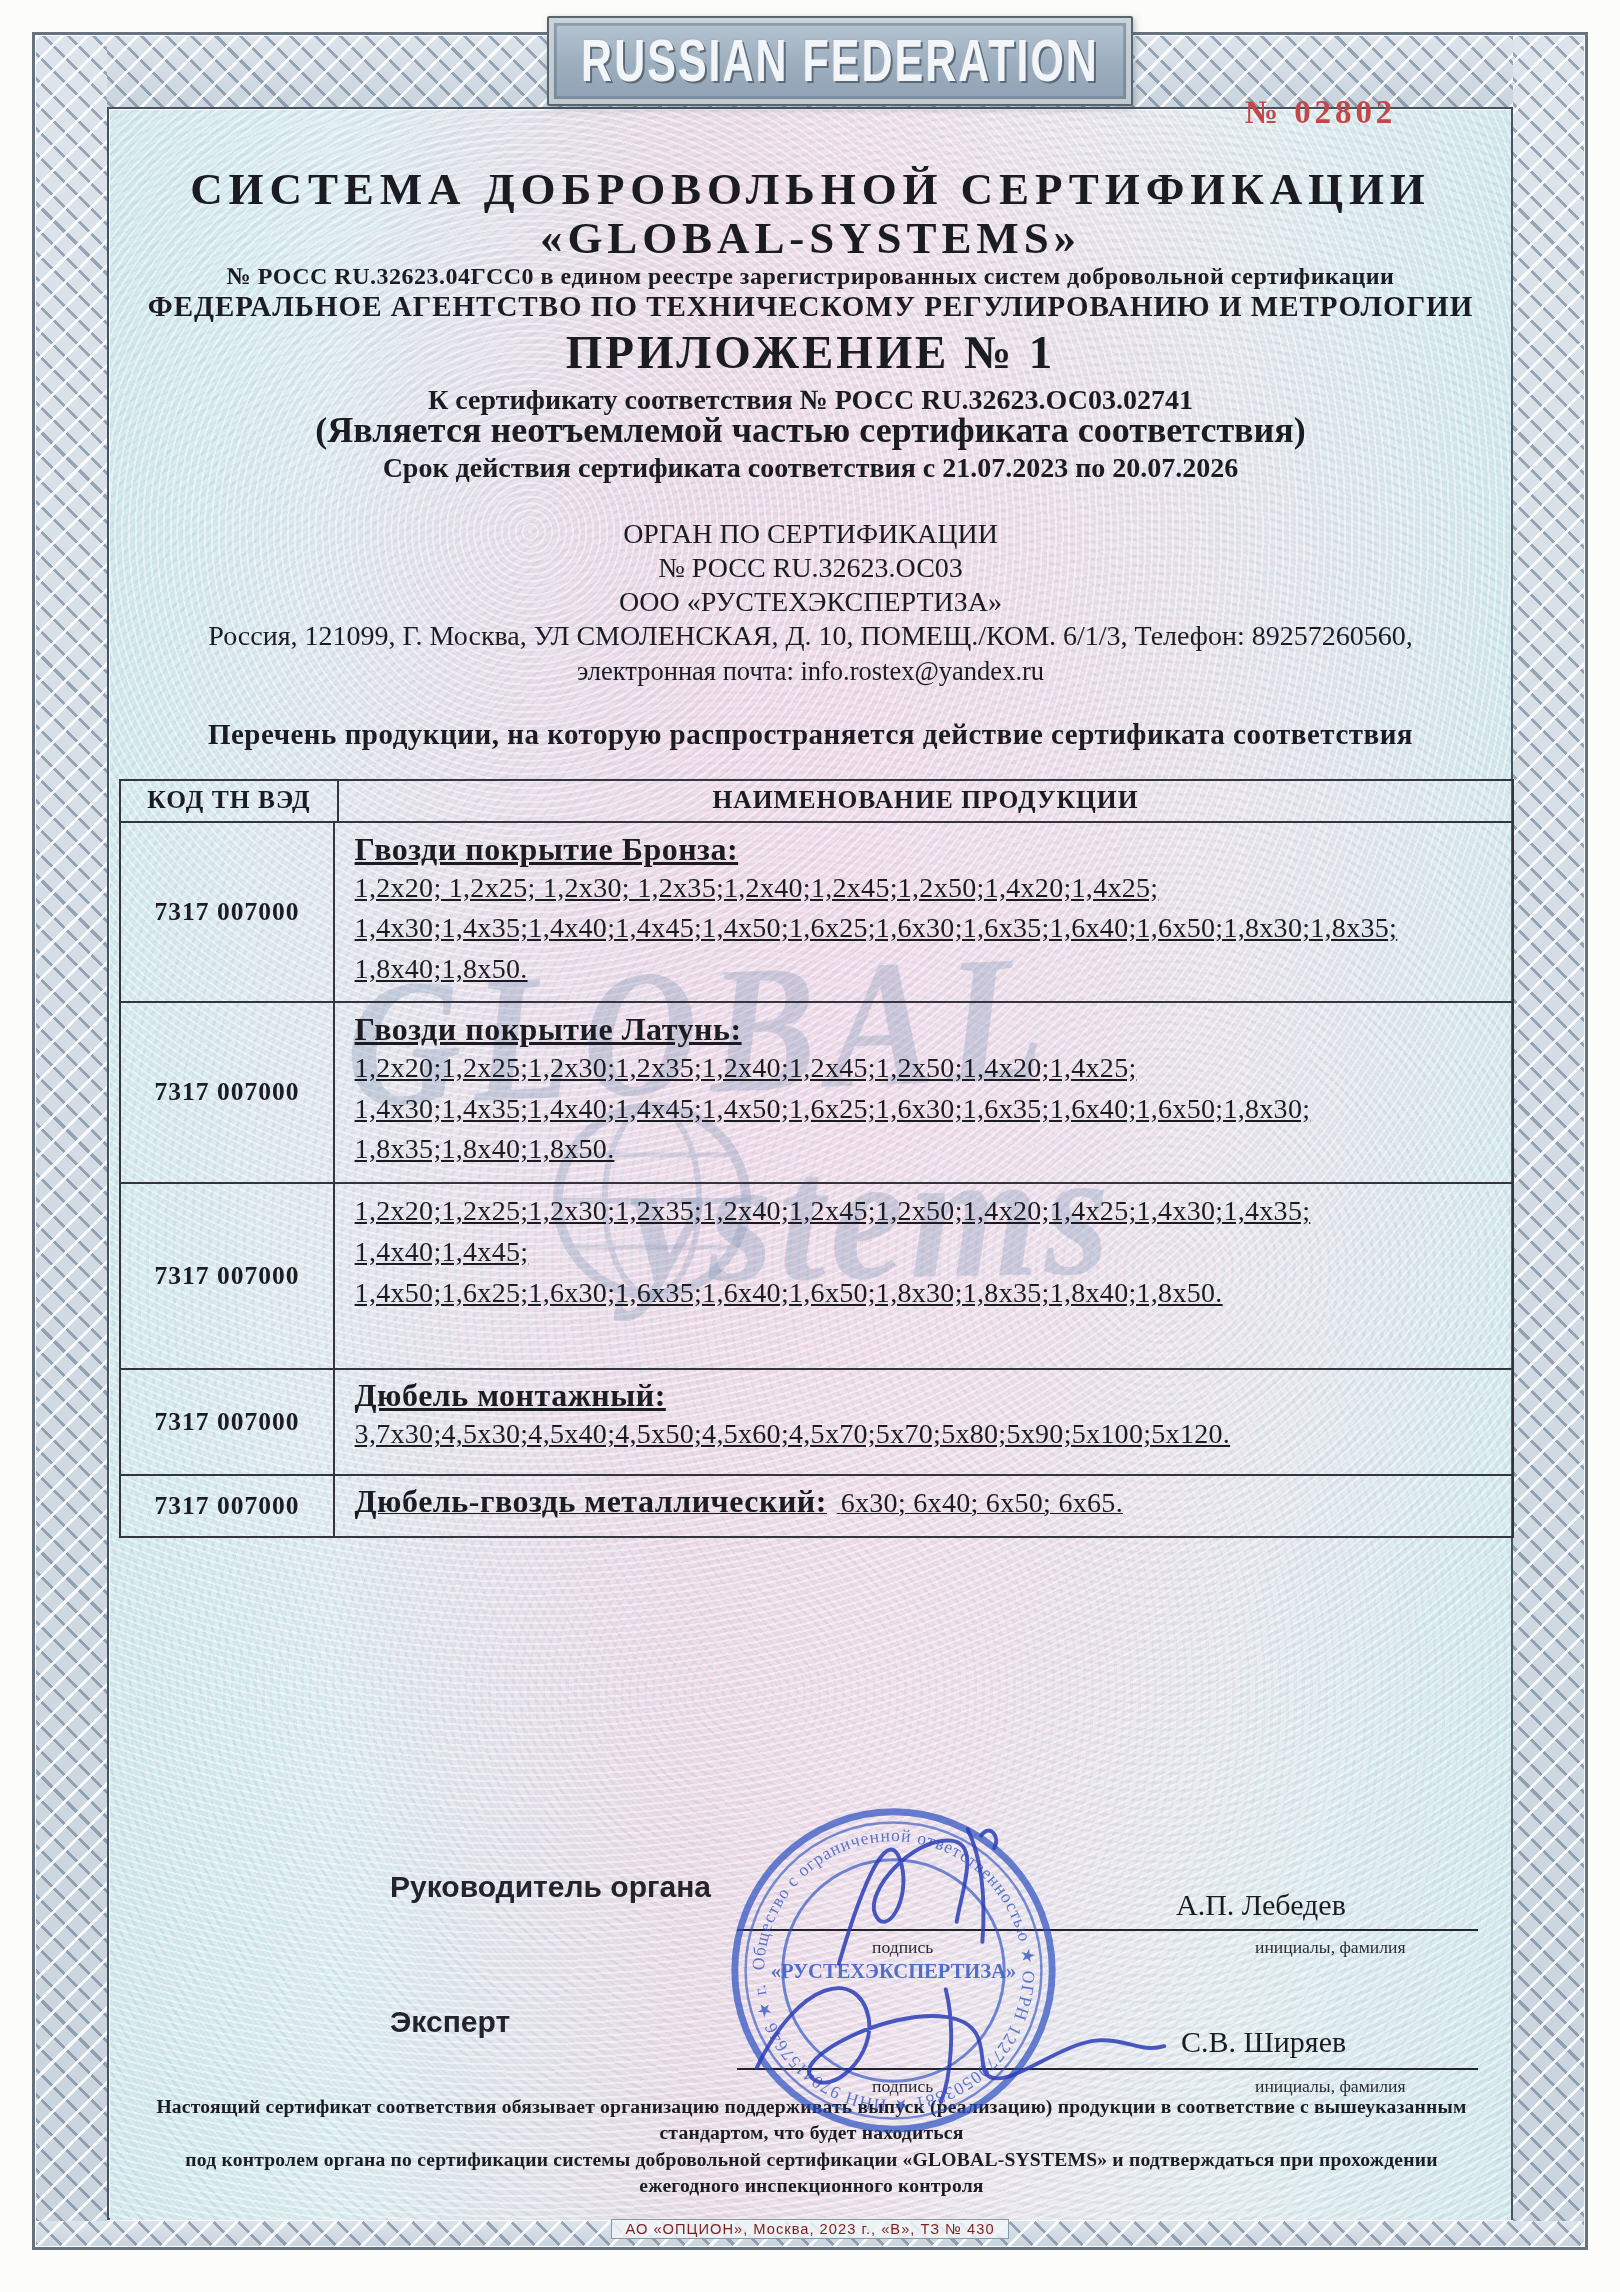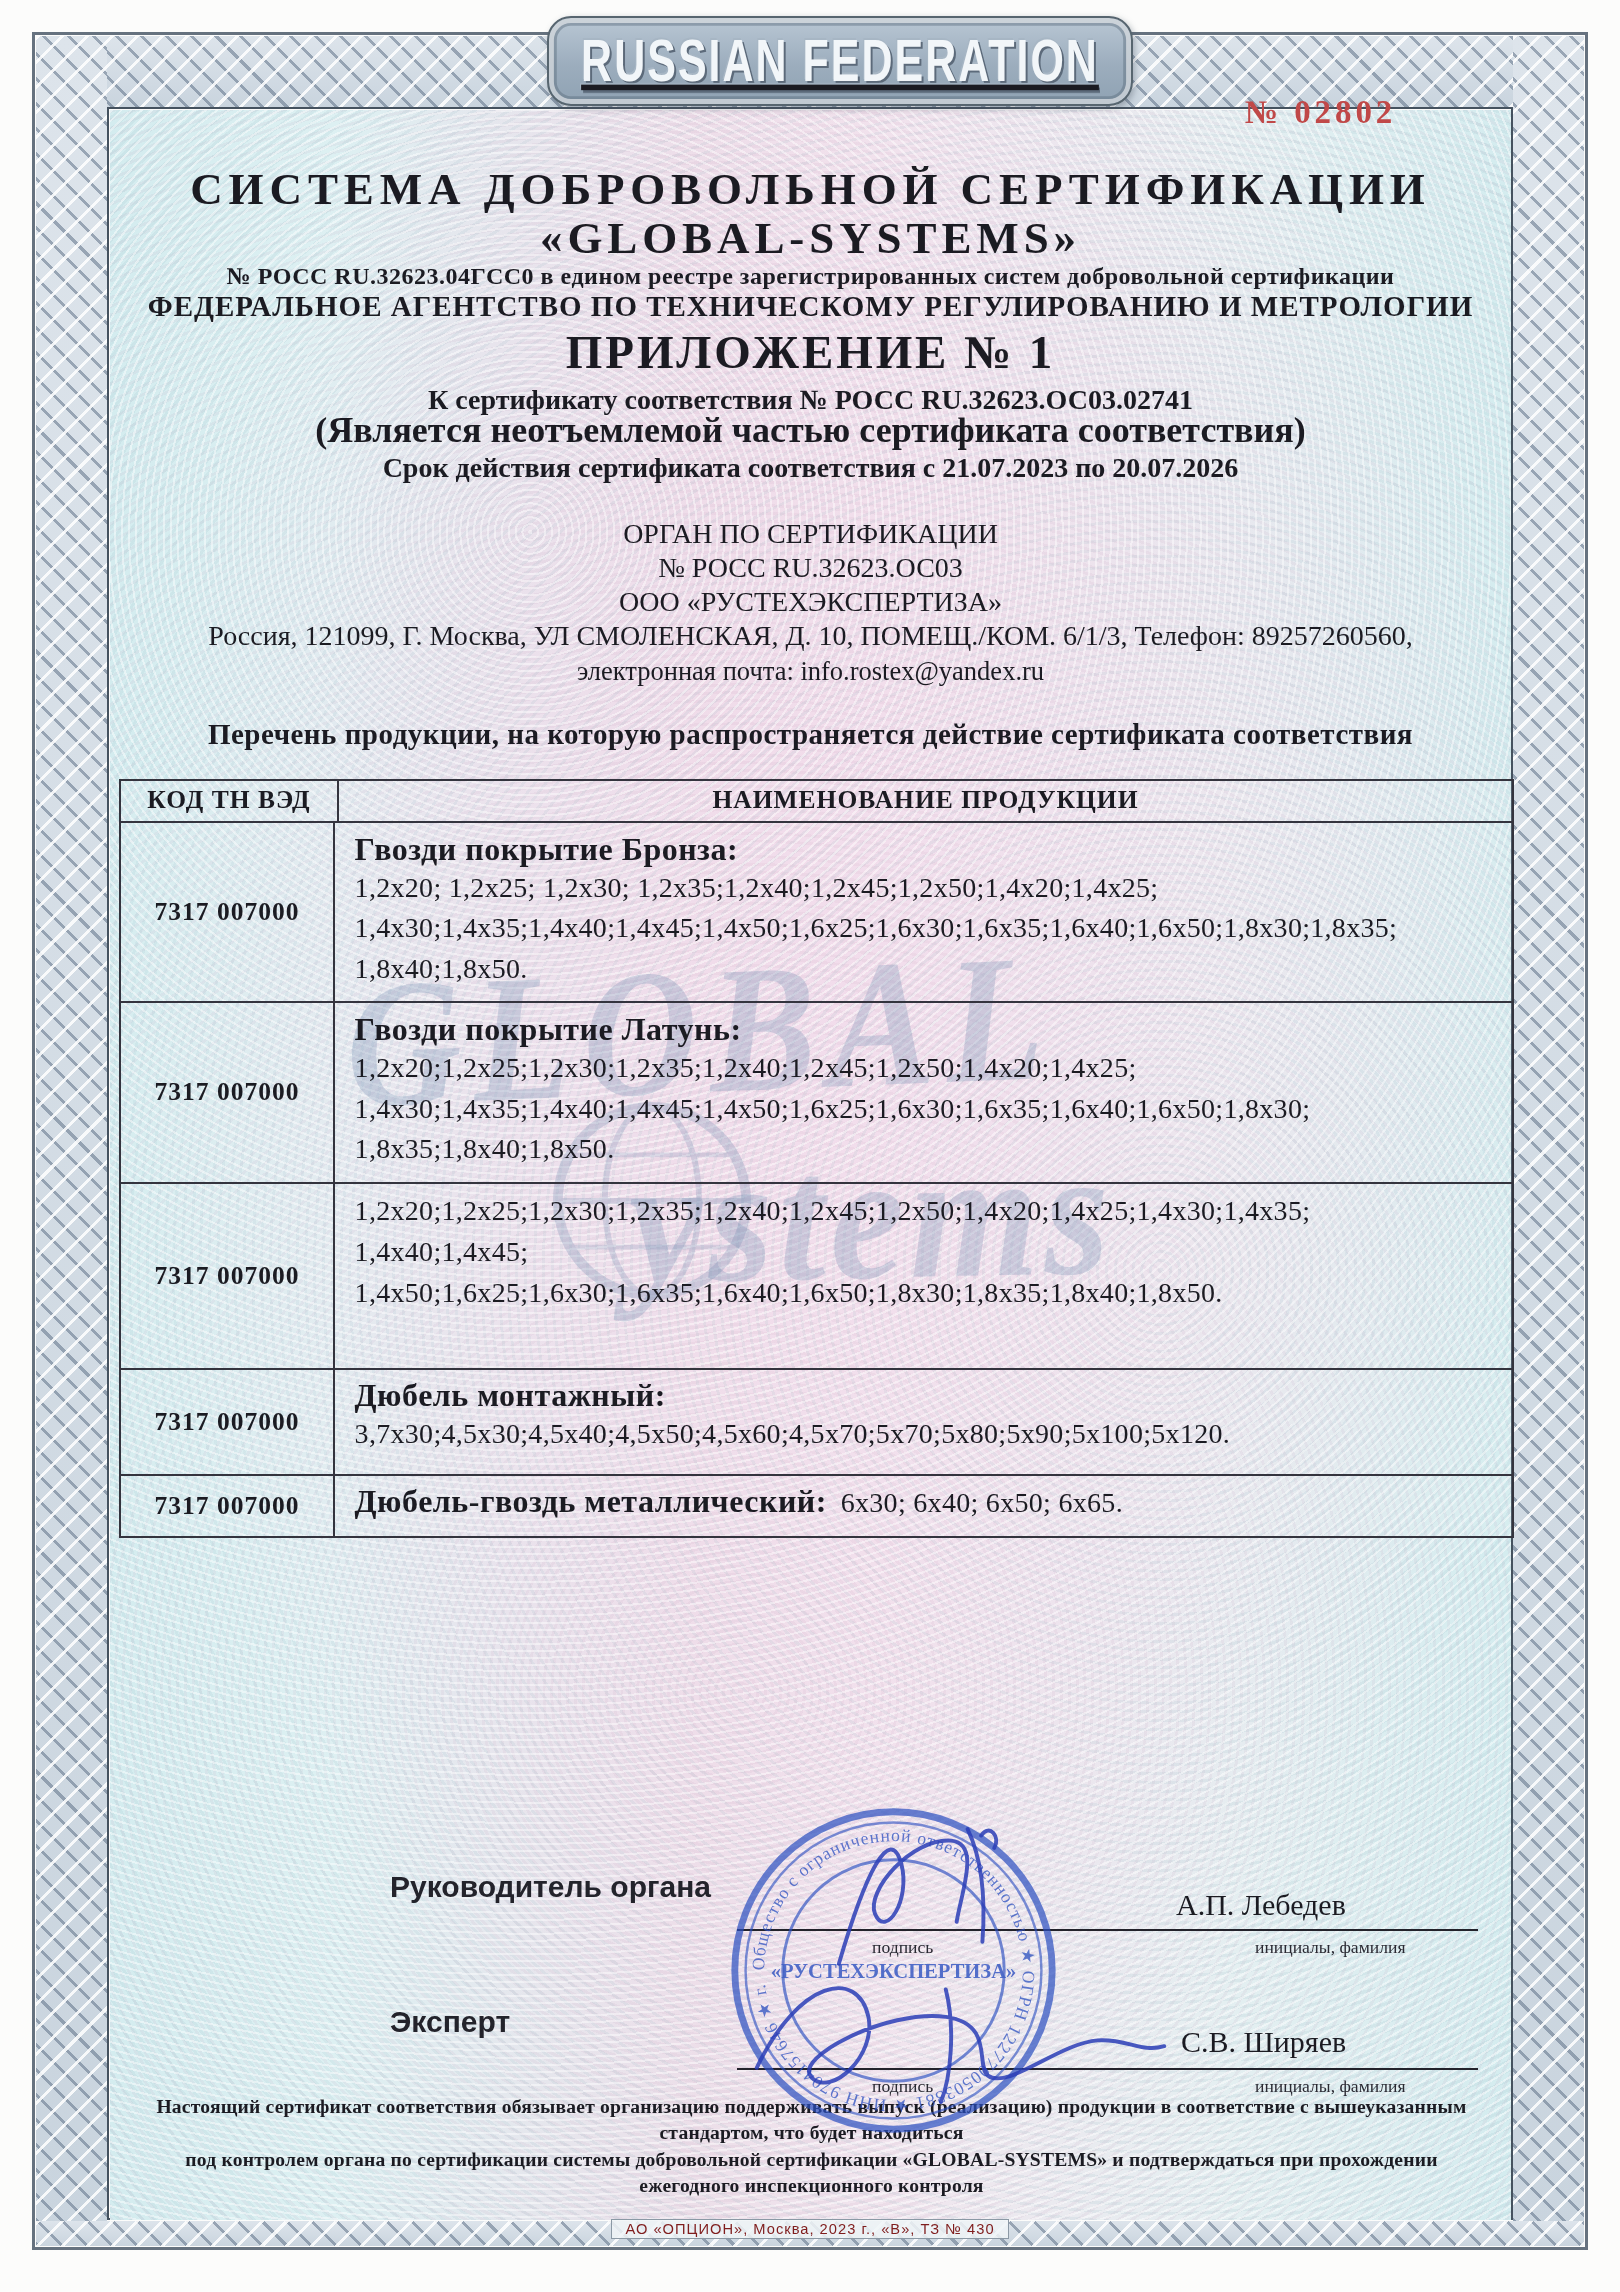--- a/index.html
+++ b/index.html
@@ -21,23 +21,23 @@
   .content-bg{position:absolute;left:110px;top:110px;width:1401px;height:2110px;
     background:
       repeating-radial-gradient(circle at 30% 20%, rgba(255,255,255,.45) 0 2px, transparent 2px 6.9px),
       repeating-radial-gradient(circle at 75% 55%, rgba(150,185,195,.14) 0 2.9px, transparent 2.9px 8.8px),
       repeating-radial-gradient(circle at 45% 75%, rgba(190,150,180,.10) 0 2.9px, transparent 2.9px 7.8px),
       radial-gradient(ellipse at 52% 42%, rgba(242,218,234,.85) 0%, rgba(242,218,234,.35) 45%, rgba(242,218,234,0) 68%),
       linear-gradient(90deg,#d4ecef 0%,#ddf0f2 16%,#ecdfe9 42%,#f1e5ee 55%,#e4eff1 80%,#d4ecef 100%);}
   
   .banner{position:absolute;left:547px;top:15.7px;width:582px;height:86px;z-index:9;
     background:linear-gradient(180deg,#b9c7d4 0%,#9cadbd 55%,#8fa2b3 100%);
-    border:2.9px solid #57656f;border-radius:24px;
+    border:2.9px solid #57656f;border-radius:2px;
     box-shadow:inset 0 0 0 4.9px rgba(255,255,255,.55), inset 0 0 0 7.8px rgba(92,108,124,.45), 2px 2.9px 5.9px rgba(70,80,95,.35);
-    display:flex;align-items:center;justify-content:center;text-decoration:underline;}
+    display:flex;align-items:center;justify-content:center;}
   .banner-text{font-family:"Liberation Sans",sans-serif;font-weight:bold;font-size:43px;letter-spacing:2px;
     color:#f2f6f9;transform:scaleY(1.38);text-shadow:2px 2px 0 #5c6a7a,-1px -1px 0 #a7b6c4;}
   
   .serial{position:absolute;left:1245px;top:94px;width:294px;font-size:33px;font-weight:bold;
     letter-spacing:3.9px;color:#c04848;z-index:8;}
   
   .cline{position:absolute;left:112px;width:1397px;text-align:center;z-index:4;}
   .h-line1{top:163px;font-size:45px;font-weight:bold;letter-spacing:5.9px;}
   .h-line2{top:212px;font-size:45px;font-weight:bold;letter-spacing:4.9px;}
   .h-line3{top:263px;font-size:24px;font-weight:bold;letter-spacing:0.5px;}
@@ -56,21 +56,21 @@
   .cert-table{position:absolute;left:119px;top:779px;width:1391px;z-index:5;
     border:2.9px solid #34343e;background:rgba(255,255,255,.05);}
   .thead{display:flex;border-bottom:2.9px solid #34343e;}
   .th{font-weight:bold;font-size:25.5px;text-align:center;padding:3.9px 2px 5.9px;letter-spacing:1px;}
   .th-code{width:212px;border-right:2.9px solid #34343e;}
   .th-name{flex:1;}
   .trow{display:flex;border-bottom:2.9px solid #34343e;}
   .trow.last{border-bottom:none;}
   .tcode{width:212px;border-right:2.9px solid #34343e;display:flex;align-items:center;justify-content:center;
     font-weight:bold;font-size:25.5px;letter-spacing:1px;}
-  .tdesc{flex:1;padding:7.8px 13.7px 11.8px 19.6px;}
+  .tdesc{flex:1;padding:7.8px 13.7px 11.8px 19.6px;text-decoration:underline;}
   .ttitle{font-weight:bold;font-size:32px;letter-spacing:0.5px;}
   .tsizes{font-size:28px;line-height:1.45;letter-spacing:0.3px;}
   .pre{white-space:pre-line;}
   .r1{min-height:169px;} .r2{min-height:159px;} .r3{min-height:184px;} .r4{min-height:104px;} .r5{min-height:55px;}
   .inline-row .ttitle{margin-right:9.8px;}
   
   .wm{position:absolute;z-index:2;font-style:italic;font-weight:bold;color:rgba(105,132,172,.28);
      font-family:"Liberation Serif",serif;pointer-events:none;}
   .wm-global{left:343px;top:941px;font-size:181px;letter-spacing:13.7px;transform:scaleX(.88) rotate(-2deg);transform-origin:left top;}
   .wm-systems{left:627px;top:1117px;font-size:181px;letter-spacing:5.9px;transform:scaleX(.92) rotate(-1deg);transform-origin:left top;}

